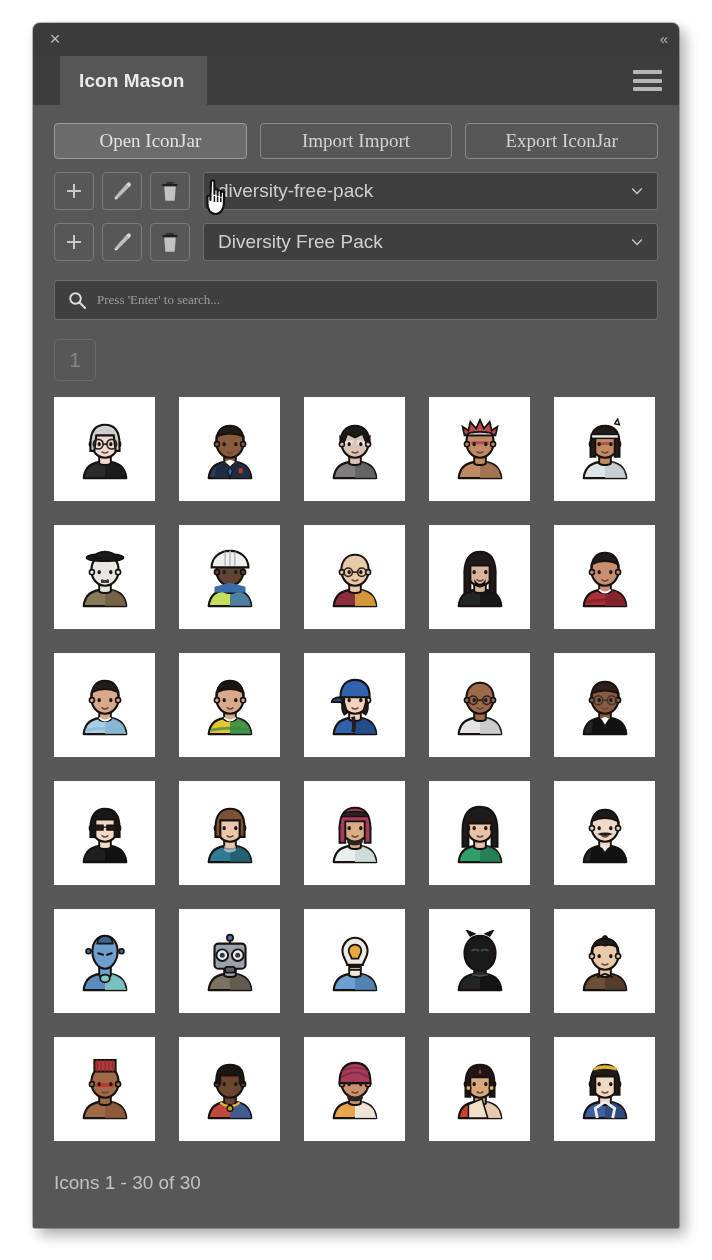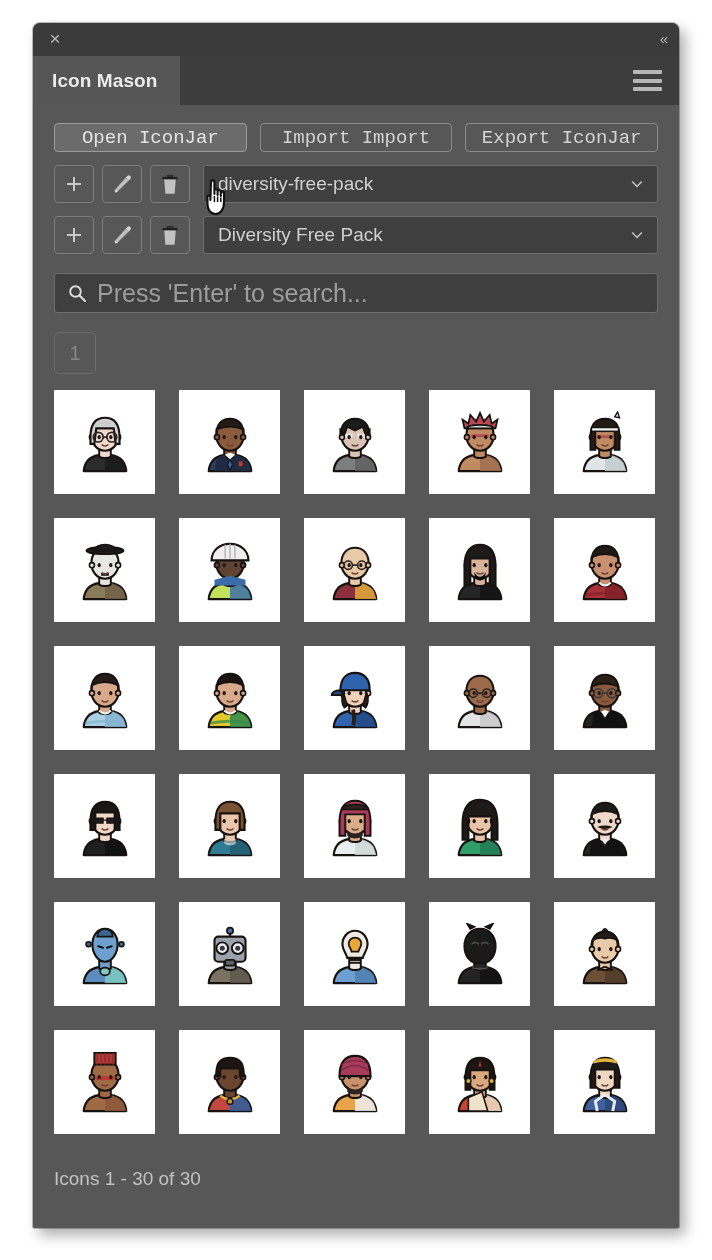--- a/index.html
+++ b/index.html
@@ -45,20 +45,21 @@
   }
 
   
   .tabstrip {
     height: 49px;
     flex: 0 0 49px;
     background: #3d3d3d;
     display: flex;
     align-items: stretch;
     position: relative;
+    padding-left: 27px;
   }
   .tab {
     background: #565656;
     color: #ebebeb;
     font-size: 19px;
     font-weight: bold;
     display: flex;
     align-items: center;
     padding: 0 22px 0 19px;
     letter-spacing: 0.1px;
@@ -79,27 +80,27 @@
     padding: 18px 21px 0 21px;
     position: relative;
     display: flex;
     flex-direction: column;
   }
 
   
   .actions { display: flex; gap: 13px; }
   .abtn {
     flex: 1 1 0;
-    height: 29px;
+    height: 36px;
     border: 1px solid #8a8a8a;
     border-radius: 4px;
     background: transparent;
     color: #d3d3d3;
     font-size: 19px;
-    font-family: Liberation Mono, monospace;
+    font-family: Liberation Serif, serif;
     display: flex; align-items: center; justify-content: center;
     cursor: pointer;
   }
   .abtn.hover { background: #6b6b6b; border-color: #9c9c9c; color: #e3e3e3; }
 
   
   .selrow { display: flex; align-items: center; gap: 8px; margin-top: 13px; }
   .iconbtn {
     width: 40px; height: 38px;
     border: 1px solid #7c7c7c;
@@ -133,22 +134,22 @@
     background: #3f3f3f;
     border: 1px solid #6e6e6e;
     border-radius: 3px;
     display: flex; align-items: center;
     padding: 0 12px;
     gap: 10px;
   }
   .searchbox .sinput {
     flex: 1 1 auto;
     background: transparent; border: none; outline: none;
-    color: #a3a3a3; font-size: 25px;
-    font-family: Liberation Sans, sans-serif;
+    color: #a3a3a3; font-size: 13px;
+    font-family: Liberation Serif, serif;
   }
   .searchbox .sinput::placeholder { color: #9c9c9c; }
 
   
   .pager { margin-top: 19px; display: flex; gap: 7px; }
   .pagebtn {
     width: 42px; height: 42px;
     border: 1px solid #6b6b6b;
     border-radius: 5px;
     background: transparent;

